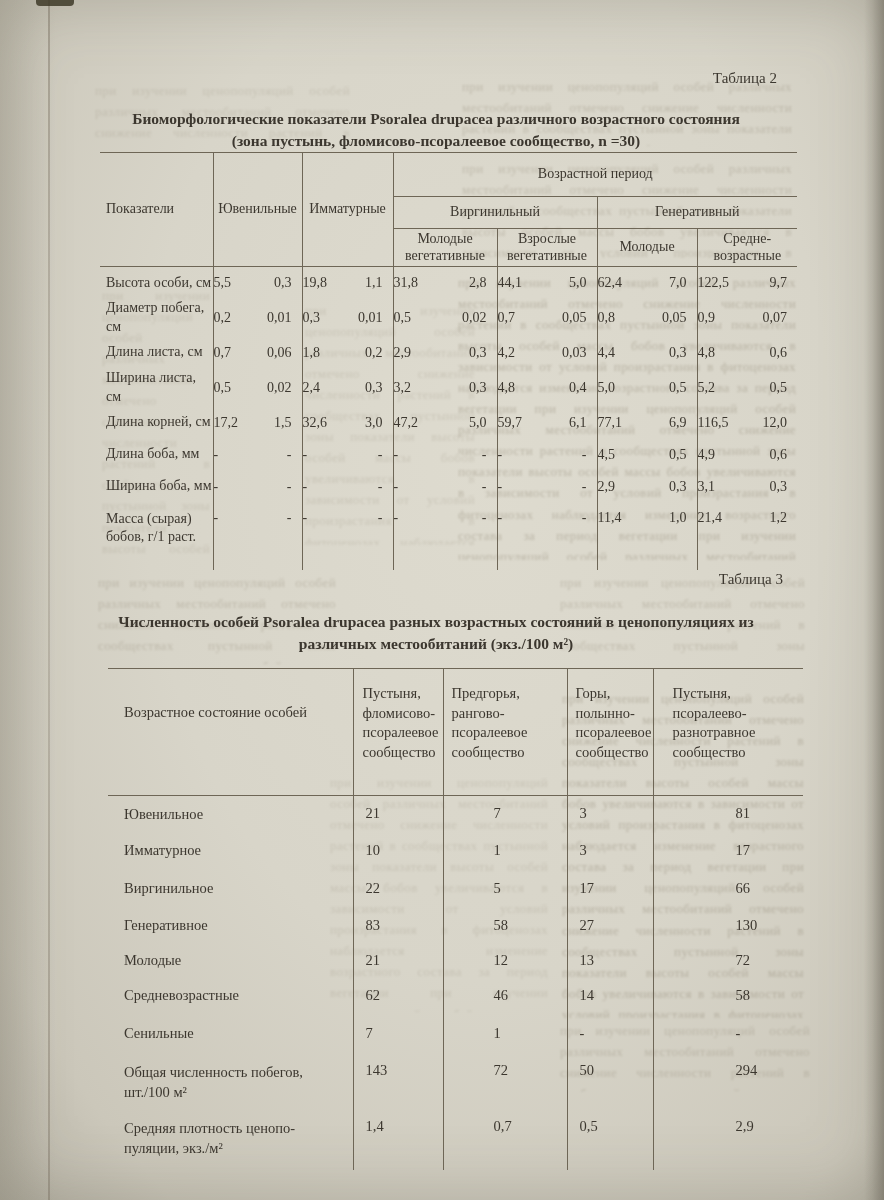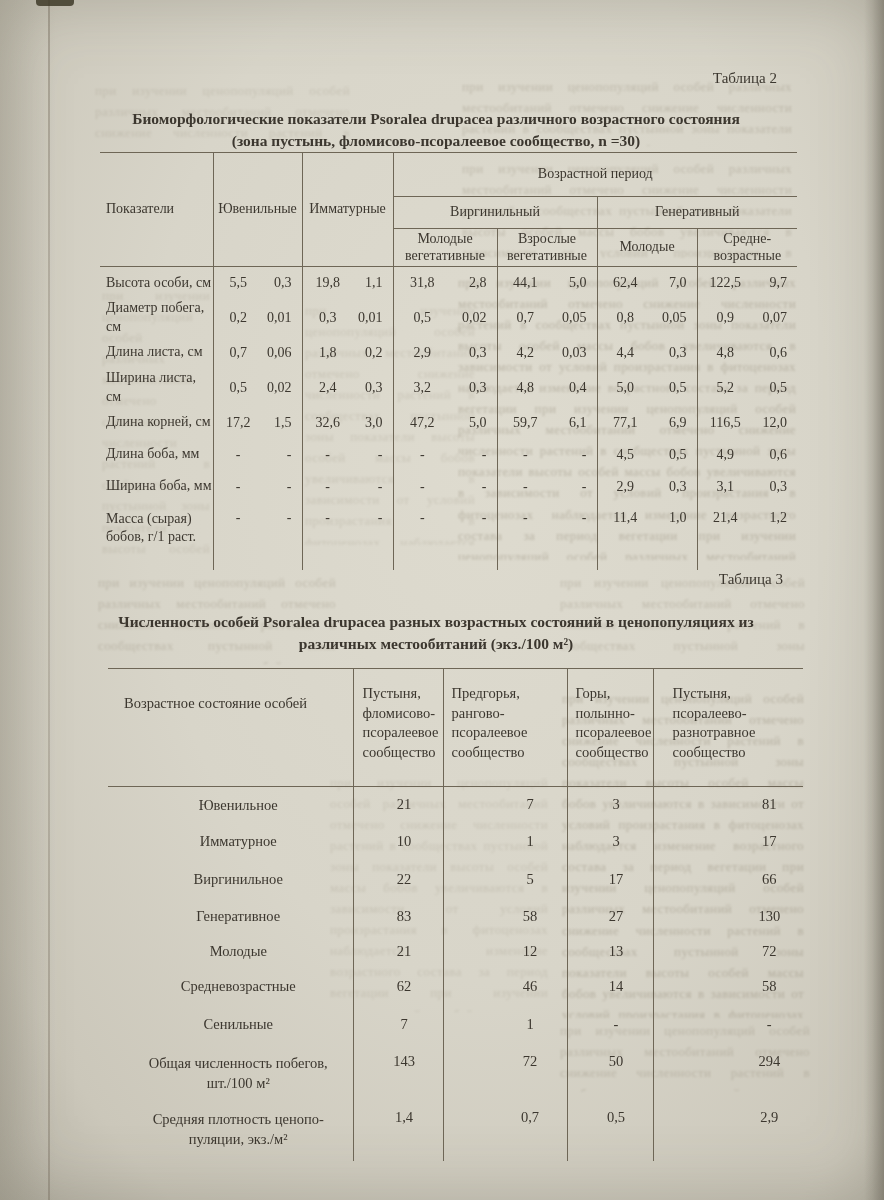--- a/index.html
+++ b/index.html
@@ -45,33 +45,33 @@
   .hb{border-bottom:1px solid var(--line);}
 
   
   .t2{left:100px;top:152px;width:697px;border-top:1px solid var(--line);}
   .t2 thead th{text-align:center;vertical-align:middle;line-height:1.2;white-space:pre-line;margin-left:24px;}
   .t2 thead th.lab{text-align:left;padding-left:6px;}
   .t2 tbody td{height:32px;vertical-align:middle;}
   .t2 tbody td.lab{text-align:left;padding-left:6px;white-space:pre-line;line-height:1.35;}
   .t2 tbody tr.two td{height:60px;vertical-align:top;padding-top:7px;}
   .pair{display:flex;width:100%;}
-  .pair .m{flex:0 0 56%;text-align:center;padding-right:2px;}
+  .pair .m{flex:0 0 56%;text-align:left;padding-right:2px;}
   .pair .e{flex:1 1 auto;text-align:right;padding-right:10px;}
 
   
   .t3{left:108px;top:668px;width:695px;border-top:1px solid var(--line);font-size:14.5px;}
   .t3 thead th{height:92px;vertical-align:top;text-align:left;white-space:pre-line;
     line-height:1.35;padding-top:15px;}
-  .t3 thead th.lab{padding-top:25px;padding-left:16px;}
+  .t3 thead th.lab{padding-top:34px;padding-left:16px;}
   .t3 thead th.h1{padding-left:9px;}
   .t3 thead th.h2{padding-left:8px;}
   .t3 thead th.h3{padding-left:8px;}
   .t3 thead th.h4{padding-left:19px;}
-  .t3 tbody td{vertical-align:middle;text-align:center;}
+  .t3 tbody td{vertical-align:middle;text-align:left;}
   .t3 tbody td.lab{padding-left:16px;white-space:pre-line;line-height:1.4;}
   .t3 tbody td.c1{padding-left:12px;}
   .t3 tbody td.c2{padding-left:50px;}
   .t3 tbody td.c3{padding-left:12px;}
   .t3 tbody td.c4{padding-left:82px;margin-left:37px;}
   .t3 tbody tr.two td{vertical-align:top;padding-top:8px;}
 
   .pageno{position:absolute;left:100px;width:697px;top:1133px;text-align:center;
     font-size:17px;letter-spacing:1px;}
 </style>

